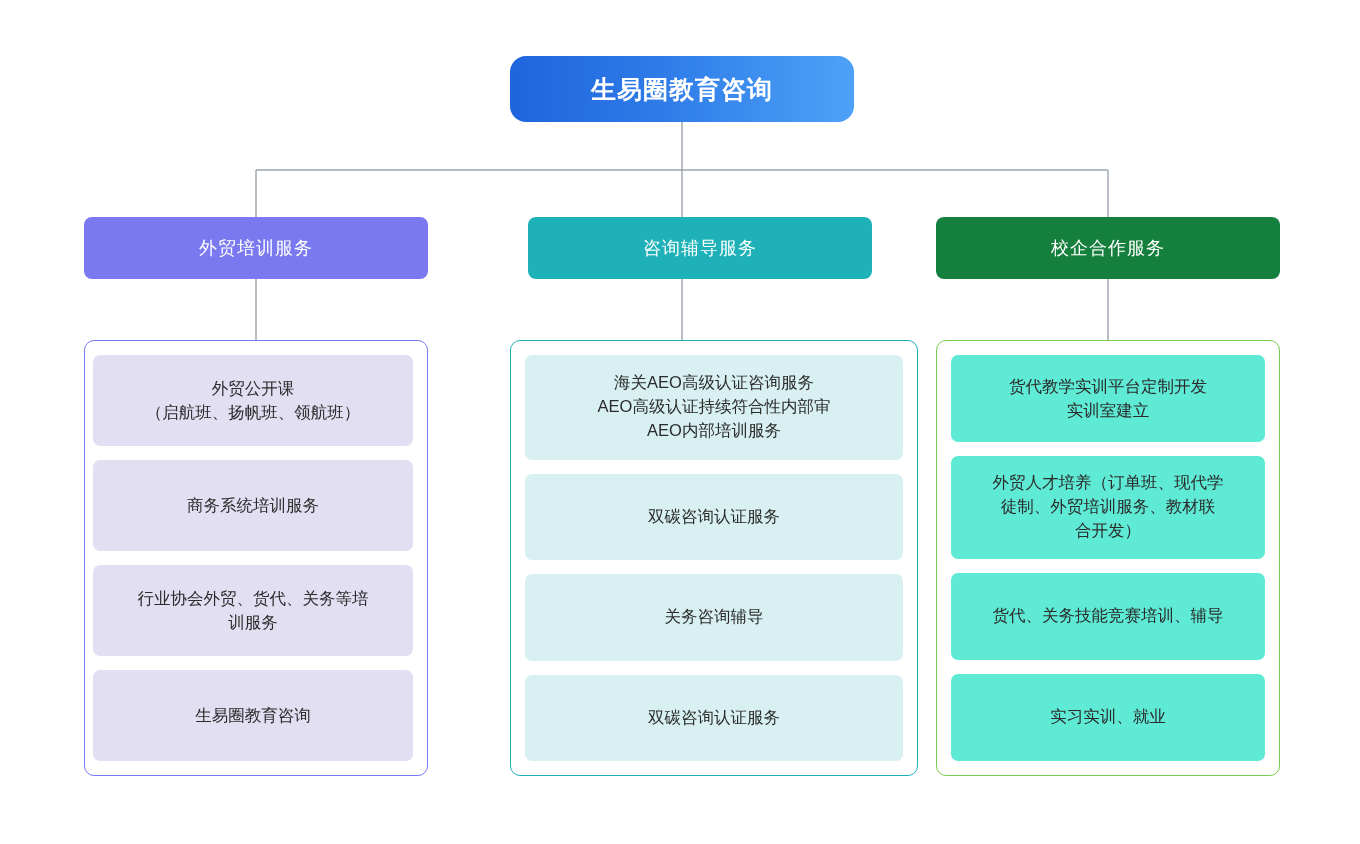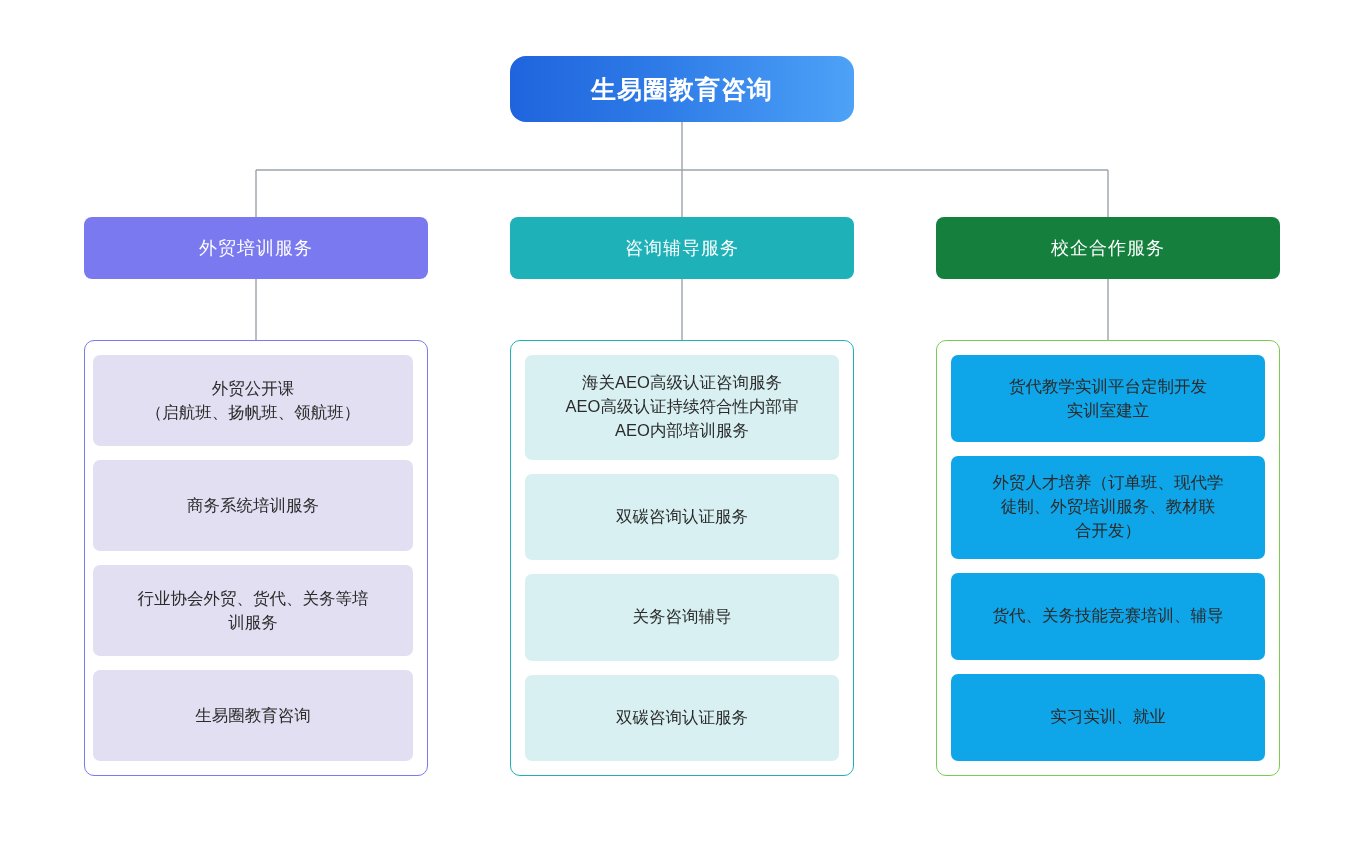--- a/index.html
+++ b/index.html
@@ -55,55 +55,55 @@
     border-radius: 8px;
     display: flex;
     align-items: center;
     justify-content: center;
     color: #ffffff;
     font-size: 18px;
     font-weight: normal;
     letter-spacing: 1px;
   }
   .branch-header.col0 { left: 84px;  width: 344px; background: #7b79f0; }
-  .branch-header.col1 { left: 510px; width: 344px; background: #1eb2b8; }
+  .branch-header.col1 { left: 528px; width: 344px; background: #1eb2b8; }
   .branch-header.col2 { left: 936px; width: 344px; background: #15803d; }
 
   
   .branch-body {
     position: absolute;
     top: 340px;
     height: 436px;
     border-radius: 10px;
     background: #ffffff;
     padding: 14px 14px;
     display: flex;
     flex-direction: column;
     gap: 14px;
   }
   .branch-body.col0 { left: 84px;  width: 344px; border: 1.6px solid #7b79f0; padding-left: 8px; }
-  .branch-body.col1 { left: 510px; width: 344px; border: 1.6px solid #1eb2b8; }
+  .branch-body.col1 { left: 510px; width: 408px; border: 1.6px solid #1eb2b8; }
   .branch-body.col2 { left: 936px; width: 344px; border: 1.6px solid #79cc50; }
 
   
   .leaf {
     border-radius: 7px;
     display: flex;
     align-items: center;
     justify-content: center;
     text-align: center;
     color: #2b2b2b;
     font-size: 16.5px;
     line-height: 1.45;
     padding: 8px 12px;
     white-space: pre-line;
   }
   .branch-body.col0 .leaf { background: #e3dff3; }
   .branch-body.col1 .leaf { background: #d8f0f1; }
-  .branch-body.col2 .leaf { background: #0ea5e9; }
+  .branch-body.col2 .leaf { background: #5eead4; }
 </style>
 </head>
 <body>
 
 <div id="chart">
 
   <svg id="connectors" viewBox="0 0 1360 844" width="1360" height="844">
 
     <path d="M682,122 L682,170" stroke="#9aa3ab" stroke-width="1.4" fill="none"></path>
 

